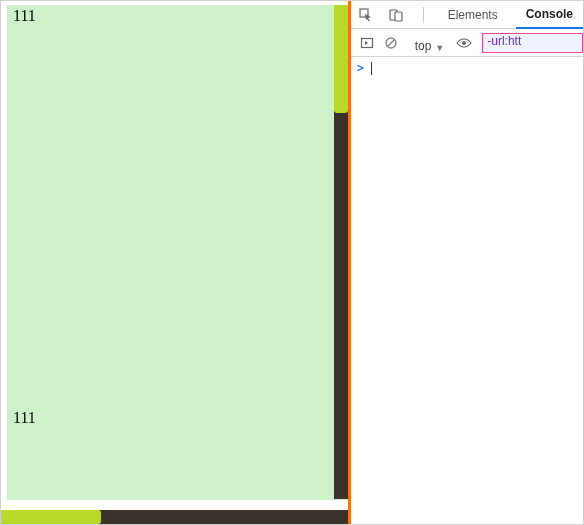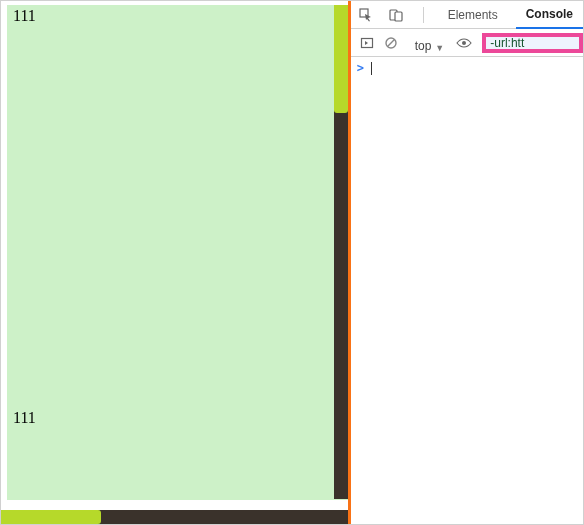--- a/index.html
+++ b/index.html
@@ -139,26 +139,26 @@
     display: flex; align-items: flex-end;
     padding: 0 6px; height: 20px;
     color: #444;
     cursor: pointer;
   }
   .ctx .tri { margin-left: 4px; font-size: 9px; color: #777; }
   .filter {
     flex: 1;
     min-width: 20px;
     height: 20px;
-    border: 4px solid #ec4899;
+    border: 1px solid #ec4899;
     background: #eef3fd;
     padding: 0 4px;
     font-size: 12px;
-    color: #14532d;
-    display: flex; align-items: center;
+    color: #6d28d9;
+    display: flex; 
     overflow: hidden;
     white-space: nowrap;
   }
 
   .console-body {
     flex: 1;
     padding: 4px 6px;
     font-family: Menlo, Consolas, monospace;
     font-size: 12px;
   }

